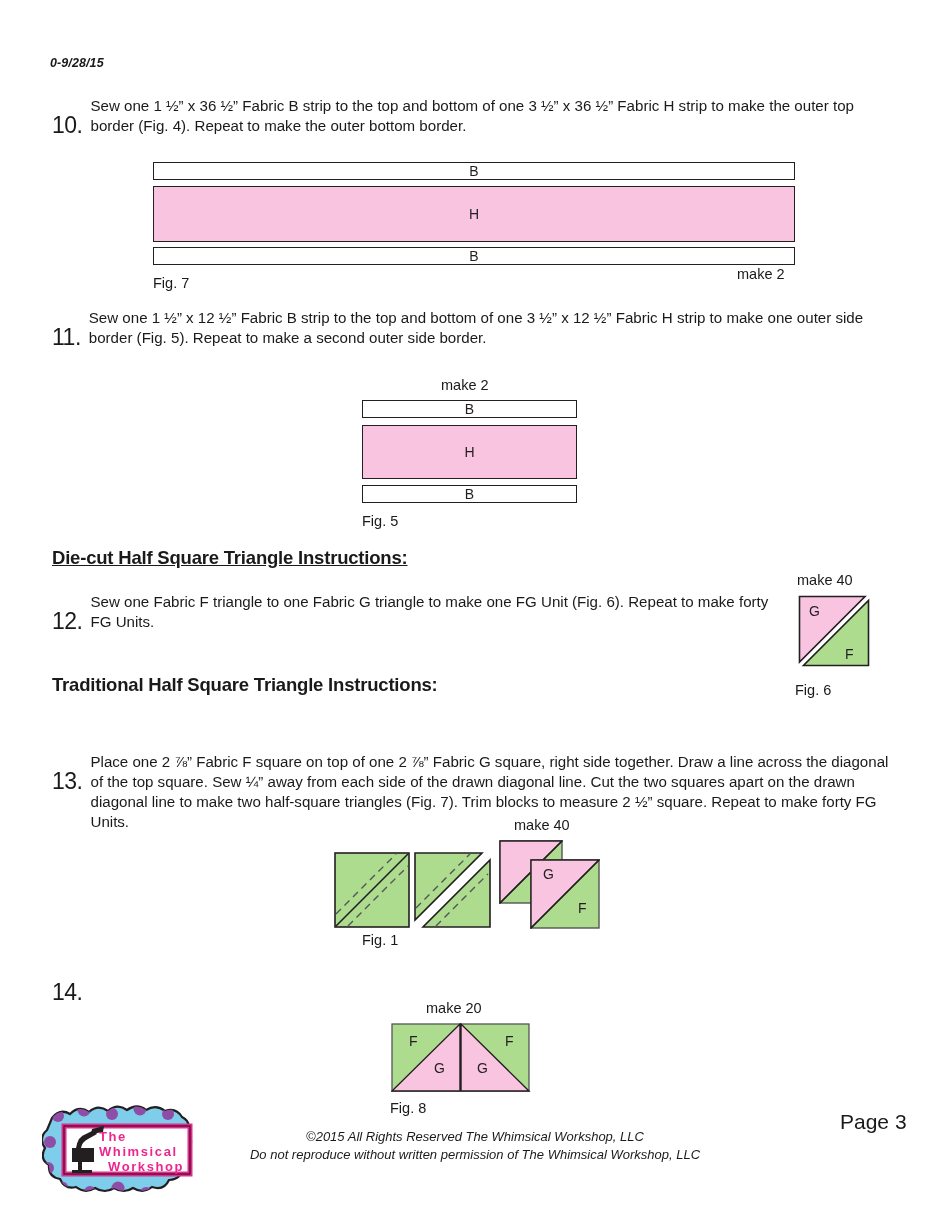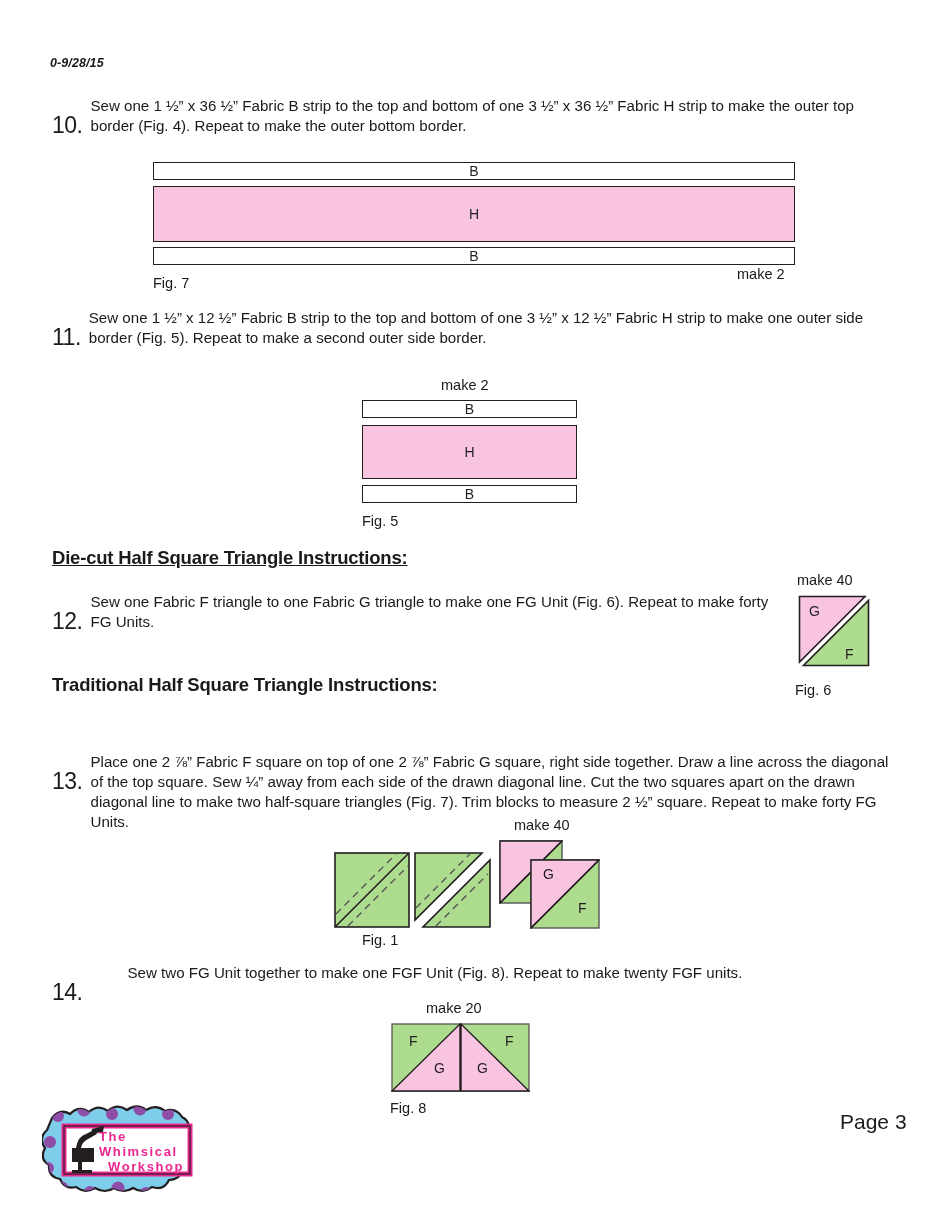--- a/index.html
+++ b/index.html
@@ -223,21 +223,20 @@
     </svg>
   </div>
   <div class="sq-label" style="left:543px; top:866px;">G</div>
   <div class="sq-label" style="left:578px; top:900px;">F</div>
 
   <div class="fig-label" style="left:362px; top:932px;">Fig. 1</div>
 </div>
 
 <div class="step" style="top:963px; left:52px; width:800px;gap:37px;">
   <div class="step-num">14.</div>
-  <div class="step-body">Sew two FG Unit together to make one FGF Unit (Fig. 8). Repeat to make twenty FGF units.</div>
 </div>
 
 <div>
   <div class="make-label" style="left:426px; top:1000px;">make 20</div>
   <div class="hst" style="left:391px; top:1023px;">
     <svg width="140" height="69" viewBox="0 0 140 69">
       <rect x="1" y="1" width="68" height="67" fill="#aedc8e" stroke="#555" stroke-width="1.3"></rect>
       <polygon points="1,68 69,1 69,68" fill="#f8c4e0" stroke="#231f20" stroke-width="1.3"></polygon>
       <rect x="70" y="1" width="68" height="67" fill="#aedc8e" stroke="#555" stroke-width="1.3"></rect>
       <polygon points="138,68 70,1 70,68" fill="#f8c4e0" stroke="#231f20" stroke-width="1.3"></polygon>
@@ -290,14 +289,16 @@
       <rect x="36" y="62" width="4" height="10"></rect>
       <rect x="30" y="70" width="20" height="3"></rect>
     </g>
     <text x="57" y="41" font-family="'Liberation Sans', sans-serif" font-size="13" font-weight="bold" fill="#ec268f" letter-spacing="1.6">The</text>
     <text x="57" y="56" font-family="'Liberation Sans', sans-serif" font-size="13" font-weight="bold" fill="#ec268f" letter-spacing="1.6">Whimsical</text>
     <text x="66" y="71" font-family="'Liberation Sans', sans-serif" font-size="13" font-weight="bold" fill="#ec268f" letter-spacing="1.6">Workshop</text>
   </svg>
 </div>
 
 <div class="footer-copy" style="top:1128px;">
+  <div>©2015 All Rights Reserved The Whimsical Workshop, LLC</div>
+  <div>Do not reproduce without written permission of The Whimsical Workshop, LLC</div>
 </div>
 <div class="page-num" style="left:840px; top:1110px;">Page 3</div>
 
 </body></html>

